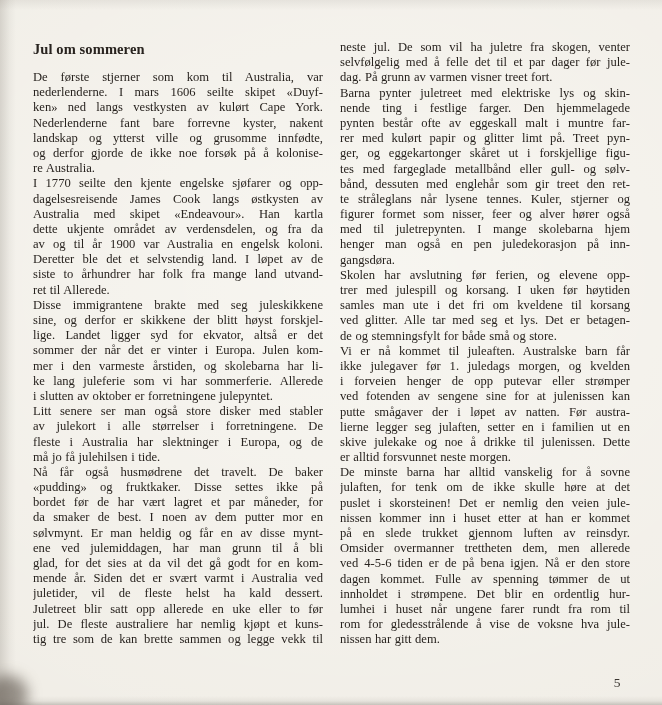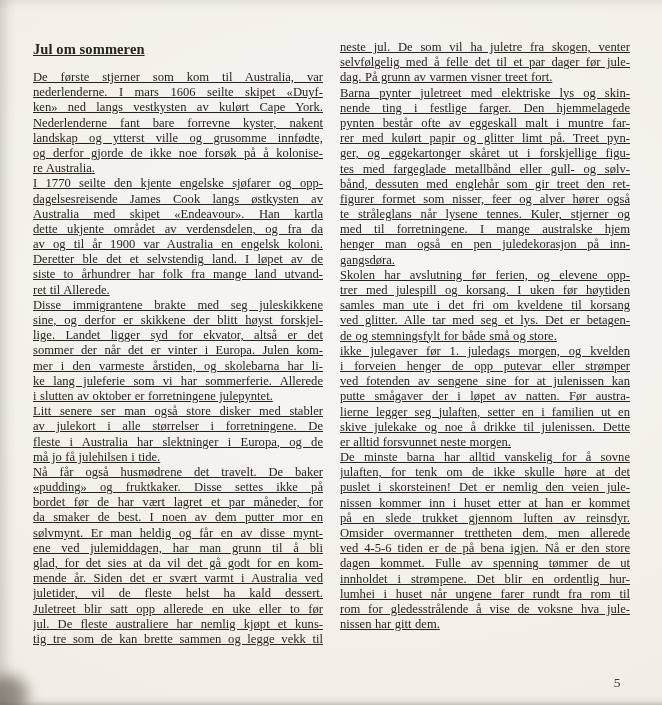--- a/index.html
+++ b/index.html
@@ -55,21 +55,20 @@
     filter: blur(7px);
     pointer-events: none;
   }
   .columns {
     position: absolute;
     top: 40px;
     left: 33px;
     width: 596px;
     display: flex;
     gap: 17px;
-    text-decoration: underline;
   }
   .col {
     width: 290px;
     flex: 0 0 290px;
   }
   .heading {
     font-weight: bold;
     font-size: 14.5px;
     line-height: 19px;
     letter-spacing: 0.1px;
@@ -148,30 +147,31 @@
         <div class="line">neste jul. De som vil ha juletre fra skogen, venter</div>
         <div class="line">selvfølgelig med å felle det til et par dager før jule-</div>
         <div class="line last">dag. På grunn av varmen visner treet fort.</div>
         <div class="line">Barna pynter juletreet med elektriske lys og skin-</div>
         <div class="line">nende ting i festlige farger. Den hjemmelagede</div>
         <div class="line">pynten består ofte av eggeskall malt i muntre far-</div>
         <div class="line">rer med kulørt papir og glitter limt på. Treet pyn-</div>
         <div class="line">ger, og eggekartonger skåret ut i forskjellige figu-</div>
         <div class="line">tes med fargeglade metallbånd eller gull- og sølv-</div>
         <div class="line">bånd, dessuten med englehår som gir treet den ret-</div>
+        <div class="line">te stråleglans når lysene tennes. Kuler, stjerner og</div>
         <div class="line">figurer formet som nisser, feer og alver hører også</div>
-        <div class="line">te stråleglans når lysene tennes. Kuler, stjerner og</div>
-        <div class="line">med til forretningene. I mange australske hjem</div>
+        <div class="line">med til juletrepynten. I mange skolebarna hjem</div>
         <div class="line">henger man også en pen juledekorasjon på inn-</div>
         <div class="line last">gangsdøra.</div>
         <div class="line">Skolen har avslutning før ferien, og elevene opp-</div>
         <div class="line">trer med julespill og korsang. I uken før høytiden</div>
         <div class="line">samles man ute i det fri om kveldene til korsang</div>
         <div class="line">ved glitter. Alle tar med seg et lys. Det er betagen-</div>
         <div class="line last">de og stemningsfylt for både små og store.</div>
+        <div class="line">Vi er nå kommet til juleaften. Australske barn får</div>
         <div class="line">ikke julegaver før 1. juledags morgen, og kvelden</div>
         <div class="line">i forveien henger de opp putevar eller strømper</div>
         <div class="line">ved fotenden av sengene sine for at julenissen kan</div>
         <div class="line">putte smågaver der i løpet av natten. Før austra-</div>
         <div class="line">lierne legger seg julaften, setter en i familien ut en</div>
         <div class="line">skive julekake og noe å drikke til julenissen. Dette</div>
         <div class="line last">er alltid forsvunnet neste morgen.</div>
         <div class="line">De minste barna har alltid vanskelig for å sovne</div>
         <div class="line">julaften, for tenk om de ikke skulle høre at det</div>
         <div class="line">puslet i skorsteinen! Det er nemlig den veien jule-</div>

